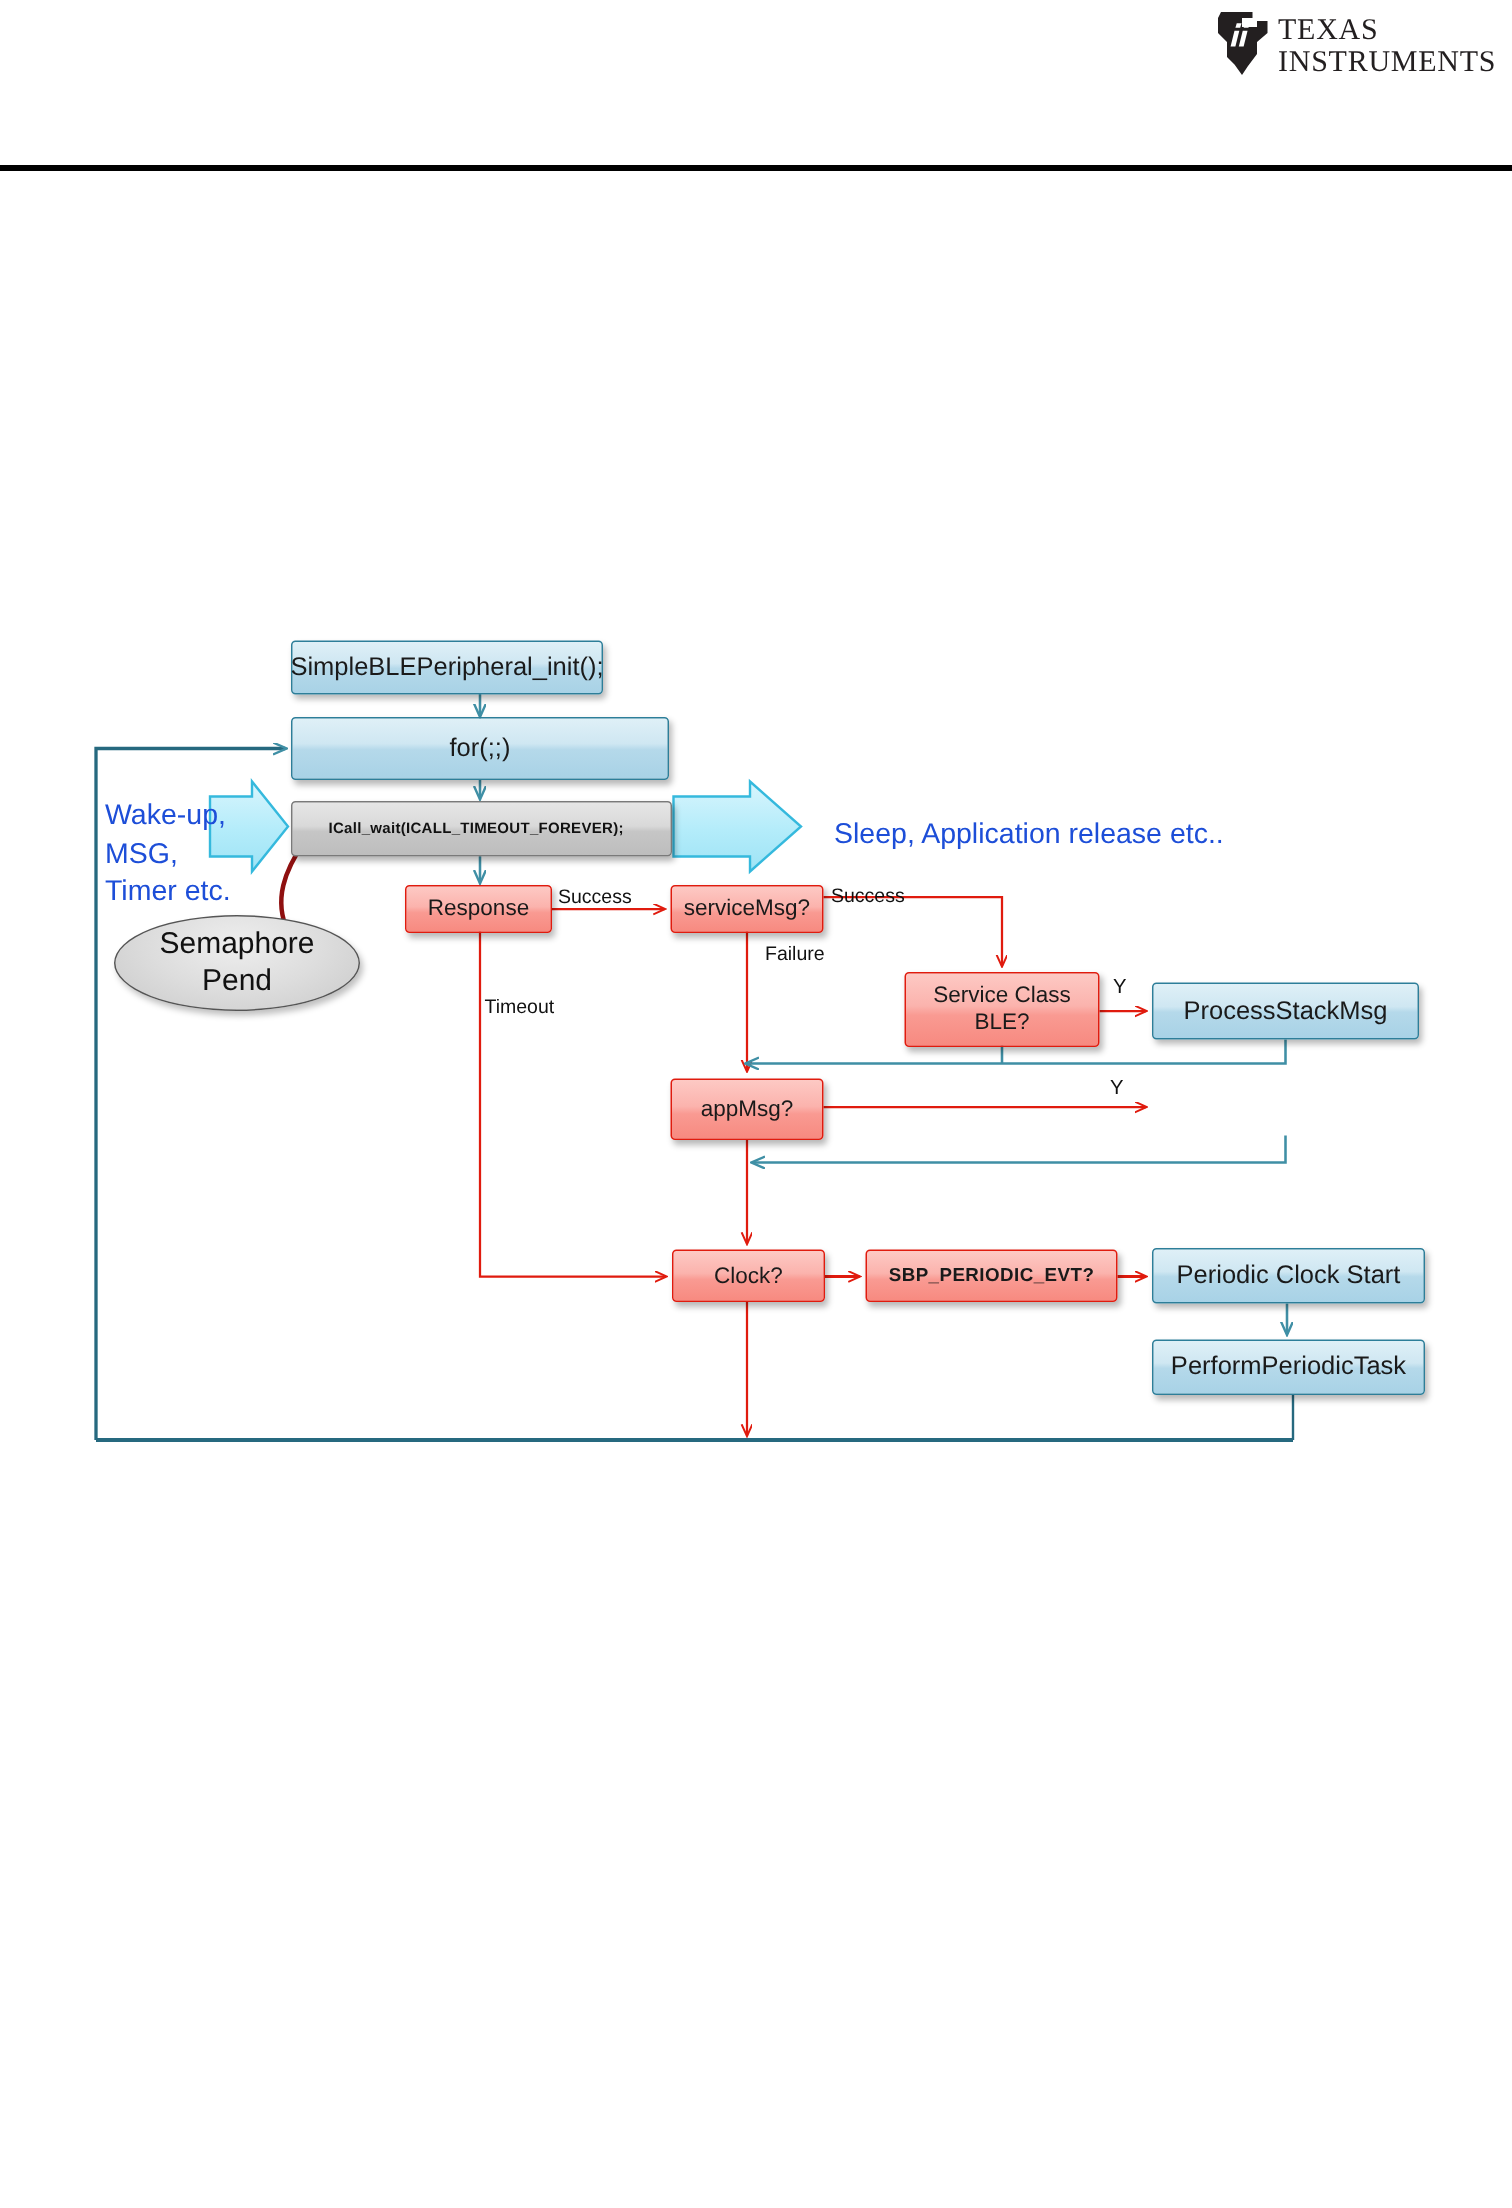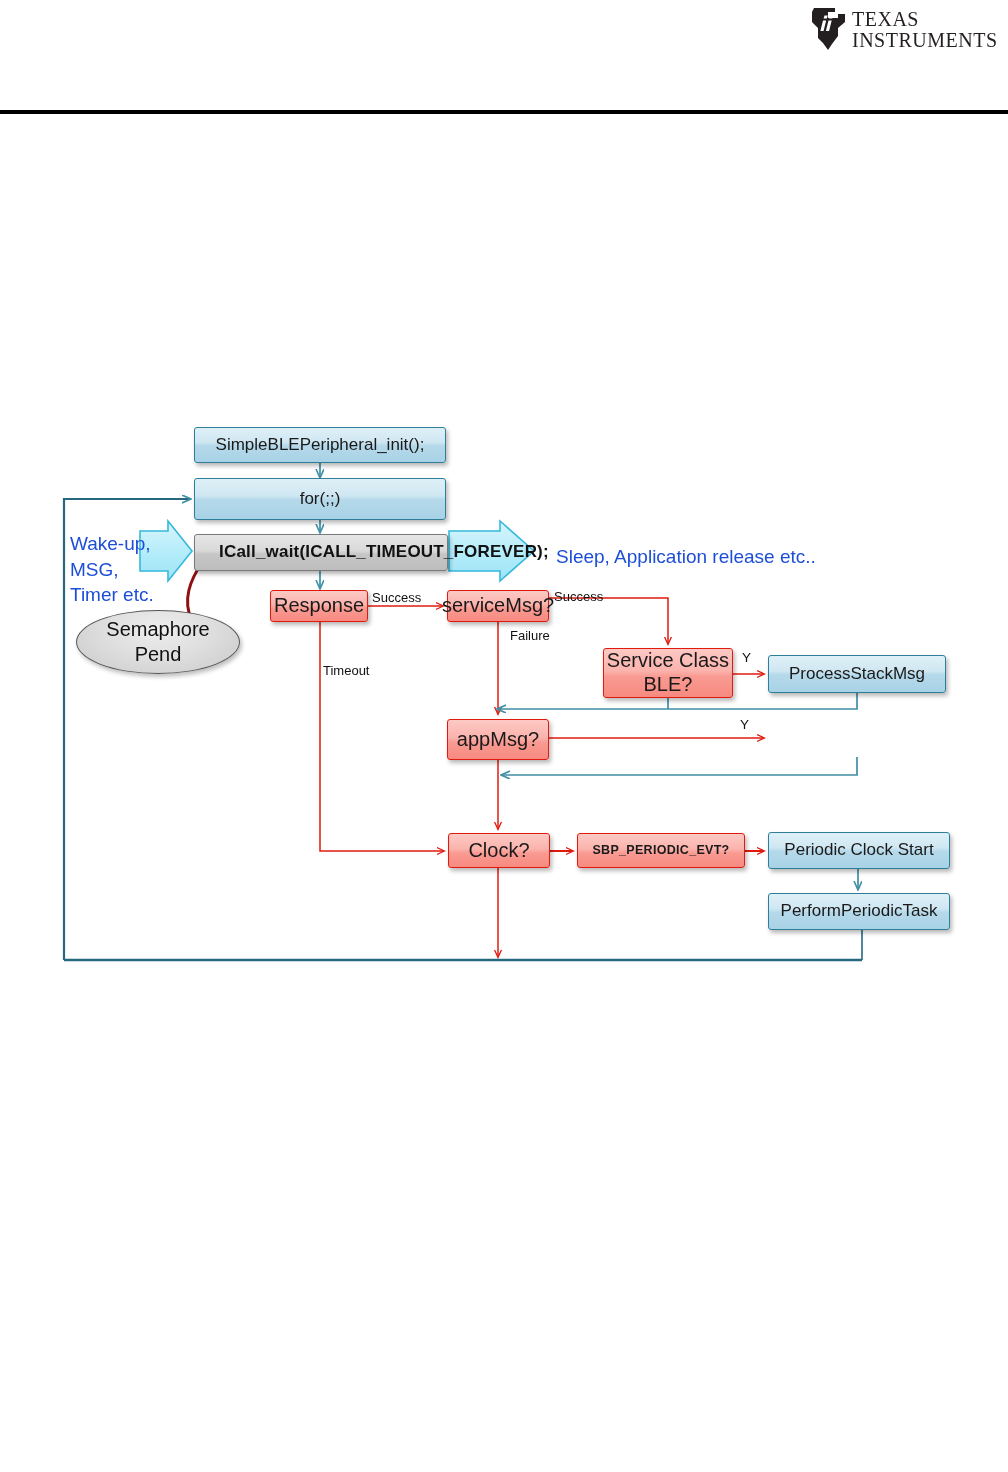--- a/index.html
+++ b/index.html
@@ -46,34 +46,34 @@
     border-radius:3px;
     box-shadow:2px 3px 4px rgba(0,0,0,.28);
     font-size:17px;
   }
   
   .grey{
     background:linear-gradient(180deg,#e6e6e6 0%,#d9d9d9 45%,#c6c6c6 55%,#bdbdbd 100%);
     border:1.4px solid #7a7a7a;
     border-radius:3px;
     box-shadow:2px 3px 4px rgba(0,0,0,.30);
-    font-size:17px;
+    font-size:10px;
     font-weight:bold;
     letter-spacing:.2px;
     color:#111;
     justify-content:flex-start;
     padding-left:24px;
   }
   
   .red{
     background:linear-gradient(180deg,#fdc9c4 0%,#fbb3ad 45%,#f99a92 58%,#f78a80 100%);
     border:1.8px solid #e01b0e;
     border-radius:3px;
     box-shadow:2px 3px 4px rgba(0,0,0,.28);
-    font-size:20px;
+    font-size:15px;
   }
   .red.mono{
     font-family:"Liberation Sans","DejaVu Sans",sans-serif;
     font-size:12.5px;font-weight:bold;letter-spacing:.3px;
   }
   
   .ellipse{
     position:absolute;
     display:flex;align-items:center;justify-content:center;text-align:center;
     background:radial-gradient(ellipse at 50% 30%,#eeeeee 0%,#dddddd 50%,#c9c9c9 100%);
@@ -176,21 +176,21 @@
       <path d="M498,760 L498,829" stroke="#e01b0e" stroke-width="1.5" fill="none" marker-end="url(#ah-red)"></path>
 
       <path d="M550,851 L573,851" stroke="#e01b0e" stroke-width="2" fill="none" marker-end="url(#ah-red)"></path>
       <path d="M745,851 L764,851" stroke="#e01b0e" stroke-width="2" fill="none" marker-end="url(#ah-red)"></path>
 
       <path d="M858,869 L858,889" stroke="#3f8fa5" stroke-width="1.7" fill="none" marker-end="url(#ah-teal)"></path>
 
       <path d="M498,868 L498,957" stroke="#e01b0e" stroke-width="1.5" fill="none" marker-end="url(#ah-red)"></path>
     </svg>
 
-    <div class="node blue" style="left:194px;top:427px;width:252px;height:36px;">SimpleBLEPeripheral_init();</div>
+    <div class="node blue" style="left:194px;top:427px;width:208px;height:36px;">SimpleBLEPeripheral_init();</div>
 
     <div class="node blue" style="left:194px;top:478px;width:252px;height:42px;">for(;;)</div>
 
     <div class="node grey" style="left:194px;top:534px;width:254px;height:37px;">ICall_wait(ICALL_TIMEOUT_FOREVER);</div>
 
     <div class="node red" style="left:270px;top:590px;width:98px;height:32px;">Response</div>
 
     <div class="node red" style="left:447px;top:590px;width:102px;height:32px;">serviceMsg?</div>
 
     <div class="node red" style="left:603px;top:648px;width:130px;height:50px;">Service Class

